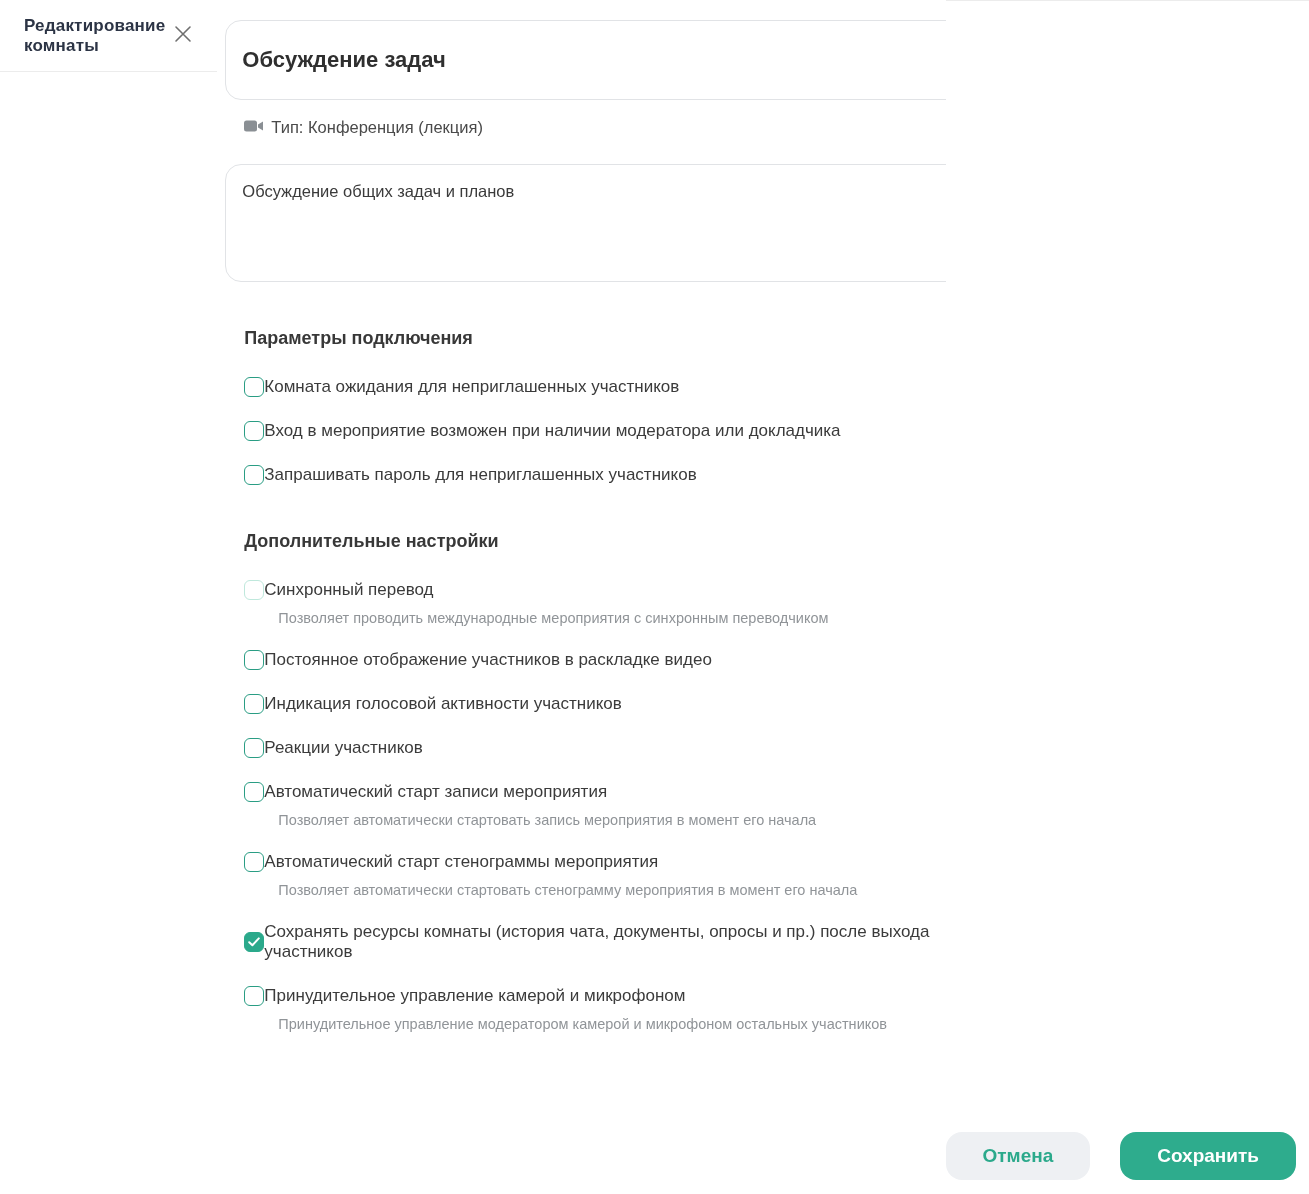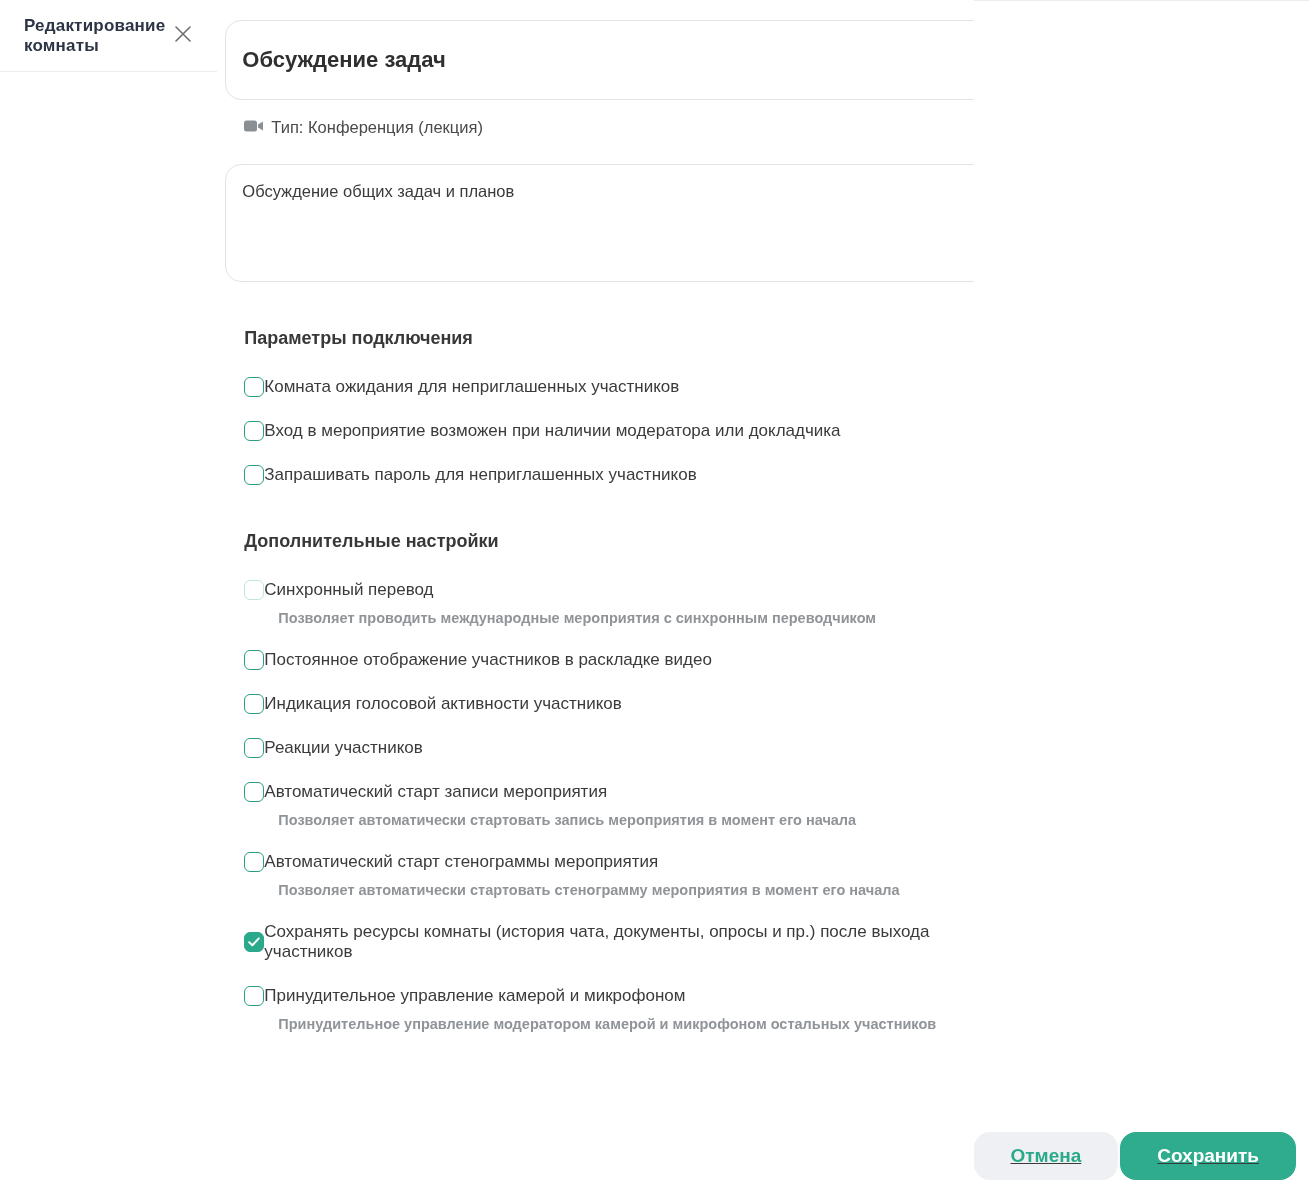--- a/index.html
+++ b/index.html
@@ -43,25 +43,25 @@
   .section-heading { font-size: 18px; font-weight: 700; color: #383838; margin-bottom: 28px; }
   .section + .section { margin-top: 46px; }
 
   .opt-row { display: flex; align-items: center; margin-bottom: 22px; cursor: pointer; margin-top: 24px; }
   .cb { width: 20px; height: 20px; flex: 0 0 auto; border: 1.6px solid #2a9d84; border-radius: 6px;
     background: #fff; display: flex; align-items: center; justify-content: center; }
   .cb.disabled { border-color: #bfe8dc; }
   .cb.checked { background: #2BA98B; border-color: #2BA98B; }
   .cb svg { width: 12px; height: 10px; }
   .opt-label { font-size: 17px; color: #3b3b3b; }
-  .opt-desc { margin: -12px 0 24px 34px; font-size: 14.5px; color: #909498; font-weight: bold; }
+  .opt-desc { margin: -12px 0 24px 34px; font-size: 14.5px; color: #909498; }
 
   
   .modal-footer { flex: 0 0 93px; border-top: 1px solid #ececec; display: flex;
-    justify-content: flex-end; align-items: flex-end; gap: 2px; padding: 0 13px 14px 0; text-decoration: underline; }
+    justify-content: flex-end; align-items: flex-end; gap: 30px; padding: 0 13px 14px 0; }
   .btn { height: 48px; border: none; border-radius: 16px; font-family: "Liberation Sans", sans-serif;
     font-size: 19px; font-weight: 700; cursor: pointer; padding: 0 37px; }
   .btn-cancel { background: #eef0f3; color: #2BA98B; }
   .btn-save { background: #2EAC8D; color: #ffffff; }
 </style>
 </head>
 <body>
 
 <div class="modal">
 

